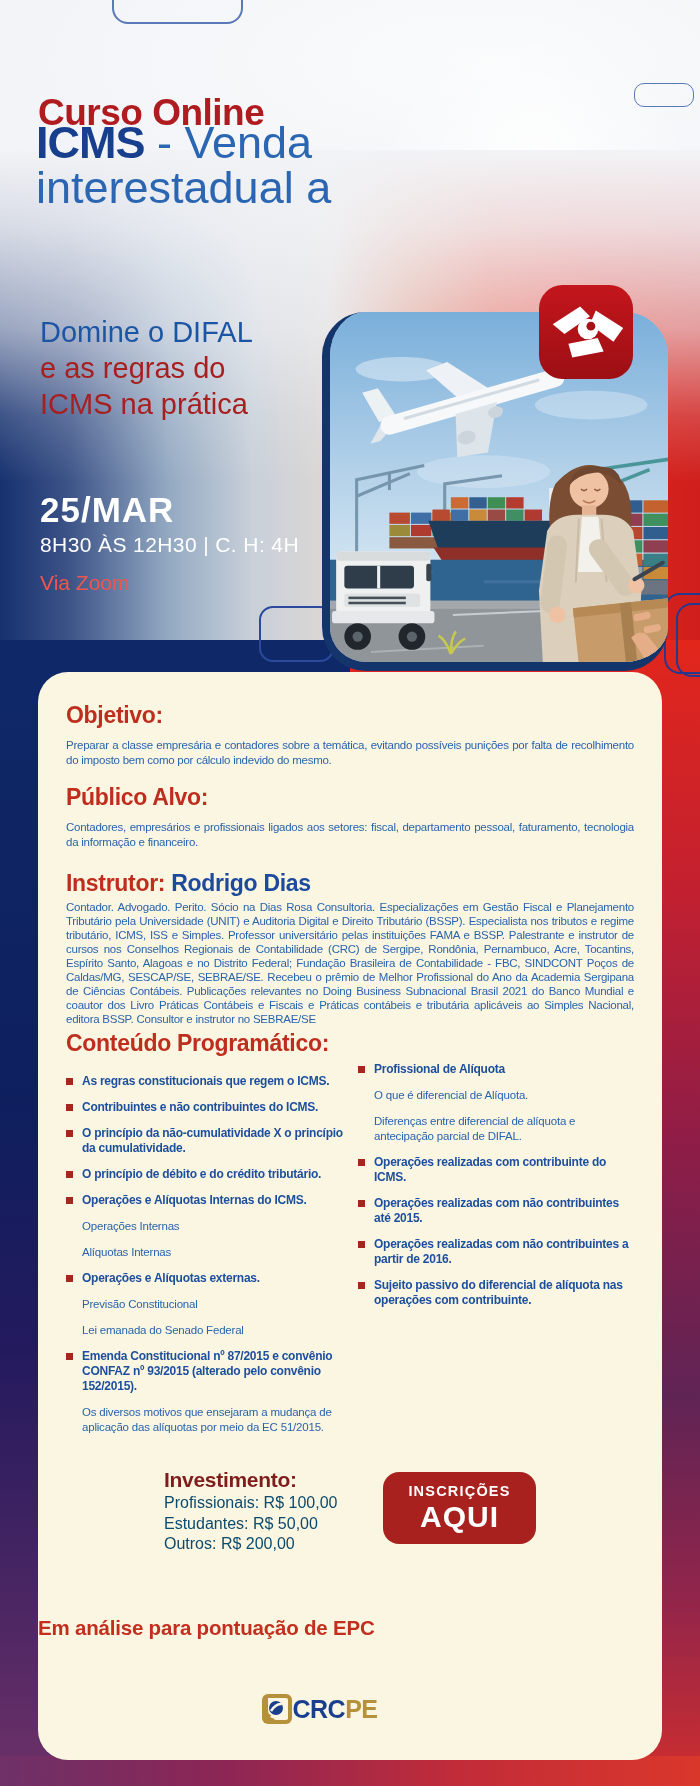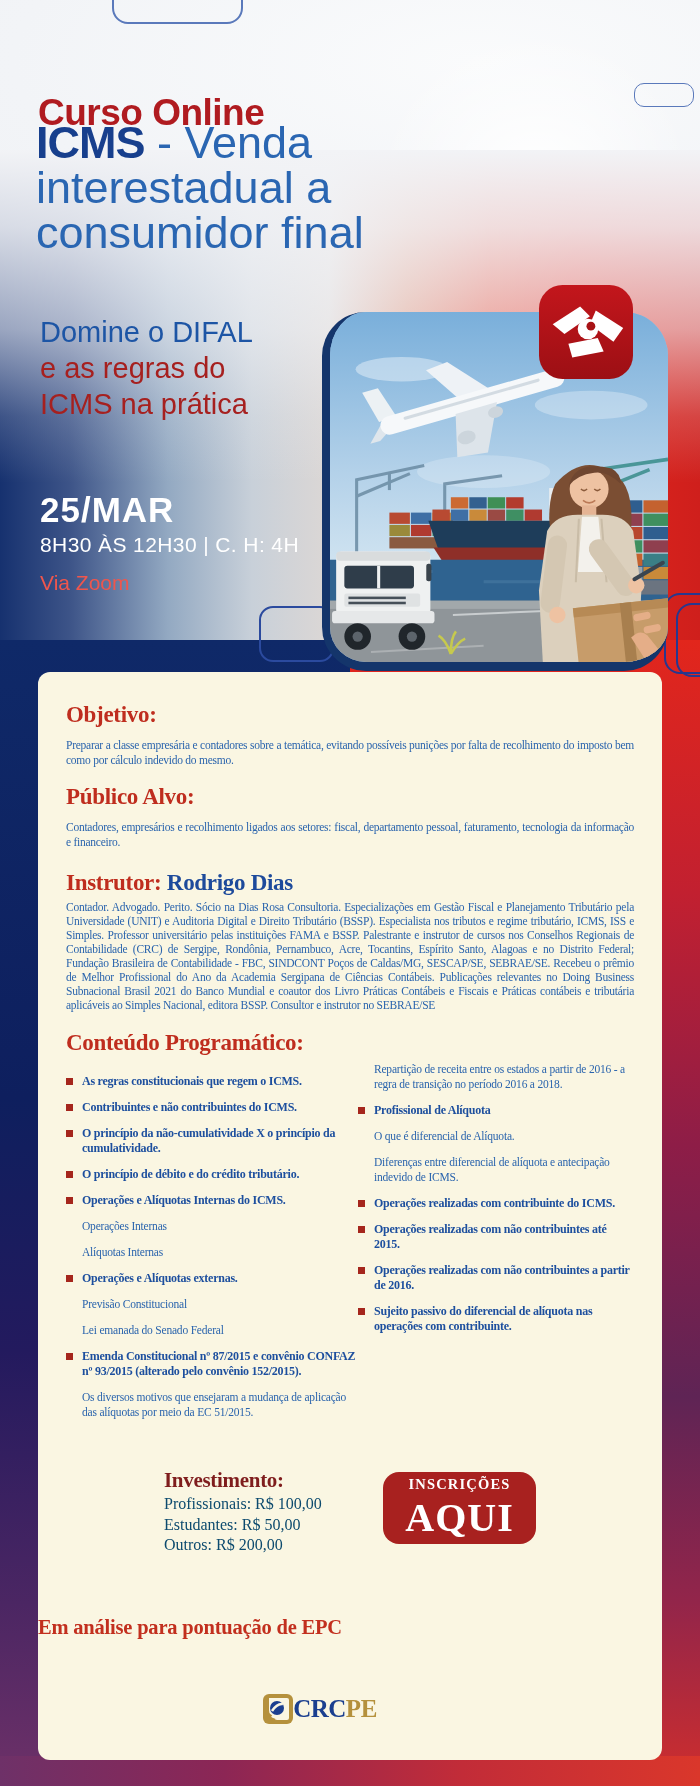--- a/index.html
+++ b/index.html
@@ -49,21 +49,21 @@
   
   .photo{position:absolute;left:322px;top:312px;width:338px;height:350px;
     border-left:8px solid #14356b;border-bottom:9px solid #14356b;
     border-radius:44px;overflow:hidden;background:#9cc0e0;z-index:5;}
   .photo-svg{display:block;width:100%;height:100%;}
   .rf-badge{position:absolute;left:538px;top:285px;width:96px;height:94px;z-index:6;}
   .rf-badge svg{display:block;width:100%;height:100%;}
 
   
   .card{position:absolute;left:38px;top:672px;width:624px;height:1088px;
-    background:#faf6e2;border-radius:12px;z-index:5;font-family:Liberation Serif, serif;}
+    background:#faf6e2;border-radius:30px;z-index:5;}
   .h-red{position:absolute;font-size:23px;font-weight:bold;color:#bf2d1e;letter-spacing:-0.3px;}
   .body-text{position:absolute;width:568px;font-size:11.5px;line-height:15px;
     letter-spacing:-0.25px;color:#2a64ad;text-align:justify;}
   .h-obj{left:28px;top:30px;}
   .t-obj{left:28px;top:66px;}
   .h-pub{left:28px;top:112px;}
   .t-pub{left:28px;top:148px;}
   .h-ins{left:28px;top:198px;}
   .h-ins .name{color:#1d4a9b;}
   .t-bio{left:28px;top:228px;line-height:14px;}
@@ -78,21 +78,21 @@
 
   .invest{position:absolute;left:126px;top:796px;}
   .invest .h{font-size:21px;font-weight:bold;color:#7f1d1d;letter-spacing:-0.3px;}
   .invest .line{font-size:16px;line-height:18.5px;color:#0c4a6e;margin-top:2px;}
   .invest .line:first-of-type{margin-top:8px;}
 
   .cta{position:absolute;left:345px;top:800px;width:153px;height:72px;border-radius:16px;
     background:#a8211f;color:#ffffff;display:flex;flex-direction:column;align-items:center;
     justify-content:center;cursor:pointer;}
   .cta .l1{font-size:14.5px;font-weight:bold;letter-spacing:1.2px;}
-  .cta .l2{font-size:40px;font-weight:bold;letter-spacing:1px;margin-top:1px;}
+  .cta .l2{font-size:30px;font-weight:bold;letter-spacing:1px;margin-top:1px;}
 
   .epc{position:absolute;left:0;top:944px;width:624px;
     font-size:20.5px;font-weight:bold;color:#c22f1e;letter-spacing:-0.2px;}
 
   .crc-logo{position:absolute;left:0;top:1022px;width:564px;display:flex;
     align-items:center;justify-content:center;gap:0;}
   .crc-logo svg{display:block;width:30px;height:30px;}
   .crc-text{font-size:25px;font-weight:bold;letter-spacing:-0.5px;}
   .crc-text .crc{color:#1b3f8f;}
   .crc-text .pe{color:#b5913c;}
@@ -114,21 +114,20 @@
   <div class="deco deco-3"></div>
   <div class="deco deco-4a"></div>
   <div class="deco deco-4b"></div>
 
   <div class="kicker">Curso Online</div>
 
   <div class="title">
     <div class="line"><span class="strong">ICMS</span>
       <span>- Venda</span></div>
     <div class="line">interestadual a</div>
-    <div class="line">consumidor final</div>
   </div>
 
   <div class="tagline">
     <div class="blue">Domine o DIFAL</div>
     <div class="red">e as regras do</div>
     <div class="red">ICMS na prática</div>
   </div>
 
   <div class="when">
     <div class="date">25/MAR</div>
@@ -297,21 +296,21 @@
       <circle cx="53" cy="42" r="4.5" fill="#a81216"></circle>
     </svg>
   </div>
 
   <div class="card">
 
     <div class="h-red h-obj">Objetivo:</div>
     <div class="body-text t-obj">Preparar a classe empresária e contadores sobre a temática, evitando possíveis punições por falta de recolhimento do imposto bem como por cálculo indevido do mesmo.</div>
 
     <div class="h-red h-pub">Público Alvo:</div>
-    <div class="body-text t-pub">Contadores, empresários e recolhimento ligados aos setores: fiscal, departamento pessoal, faturamento, tecnologia da informação e financeiro.</div>
+    <div class="body-text t-pub">Contadores, empresários e profissionais ligados aos setores: fiscal, departamento pessoal, faturamento, tecnologia da informação e financeiro.</div>
 
     <div class="h-red h-ins"><span>Instrutor: </span><span class="name">Rodrigo Dias</span></div>
     <div class="body-text t-bio">Contador. Advogado. Perito. Sócio na Dias Rosa Consultoria. Especializações em Gestão Fiscal e Planejamento Tributário pela Universidade (UNIT) e Auditoria Digital e Direito Tributário (BSSP). Especialista nos tributos e regime tributário, ICMS, ISS e Simples. Professor universitário pelas instituições FAMA e BSSP. Palestrante e instrutor de cursos nos Conselhos Regionais de Contabilidade (CRC) de Sergipe, Rondônia, Pernambuco, Acre, Tocantins, Espírito Santo, Alagoas e no Distrito Federal; Fundação Brasileira de Contabilidade - FBC, SINDCONT Poços de Caldas/MG, SESCAP/SE, SEBRAE/SE. Recebeu o prêmio de Melhor Profissional do Ano da Academia Sergipana de Ciências Contábeis. Publicações relevantes no Doing Business Subnacional Brasil 2021 do Banco Mundial e coautor dos Livro Práticas Contábeis e Fiscais e Práticas contábeis e tributária aplicáveis ao Simples Nacional, editora BSSP. Consultor e instrutor no SEBRAE/SE</div>
 
     <div class="h-red h-cont">Conteúdo Programático:</div>
     <div class="columns">
       <div class="col-left">
           <div class="topic bold"><span class="sq"></span><span>As regras constitucionais que regem o ICMS.</span></div>
           <div class="topic bold"><span class="sq"></span><span>Contribuintes e não contribuintes do ICMS.</span></div>
           <div class="topic bold"><span class="sq"></span><span>O princípio da não-cumulatividade X o princípio da cumulatividade.</span></div>
@@ -319,24 +318,23 @@
           <div class="topic bold"><span class="sq"></span><span>Operações e Alíquotas Internas do ICMS.</span></div>
           <div class="topic plain"><span>Operações Internas</span></div>
           <div class="topic plain"><span>Alíquotas Internas</span></div>
           <div class="topic bold"><span class="sq"></span><span>Operações e Alíquotas externas.</span></div>
           <div class="topic plain"><span>Previsão Constitucional</span></div>
           <div class="topic plain"><span>Lei emanada do Senado Federal</span></div>
           <div class="topic bold"><span class="sq"></span><span>Emenda Constitucional nº 87/2015 e convênio CONFAZ nº 93/2015 (alterado pelo convênio 152/2015).</span></div>
           <div class="topic plain"><span>Os diversos motivos que ensejaram a mudança de aplicação das alíquotas por meio da EC 51/2015.</span></div>
         </div>
       <div class="col-right">
-          <div class="topic plain"><span>Repartição de receita entre os estados a partir de 2016 - a regra de transição no período 2016 a 2018.</span></div>
           <div class="topic bold"><span class="sq"></span><span>Profissional de Alíquota</span></div>
           <div class="topic plain"><span>O que é diferencial de Alíquota.</span></div>
-          <div class="topic plain"><span>Diferenças entre diferencial de alíquota e antecipação indevido de ICMS.</span></div>
+          <div class="topic plain"><span>Diferenças entre diferencial de alíquota e antecipação parcial de DIFAL.</span></div>
           <div class="topic bold"><span class="sq"></span><span>Operações realizadas com contribuinte do ICMS.</span></div>
           <div class="topic bold"><span class="sq"></span><span>Operações realizadas com não contribuintes até 2015.</span></div>
           <div class="topic bold"><span class="sq"></span><span>Operações realizadas com não contribuintes a partir de 2016.</span></div>
           <div class="topic bold"><span class="sq"></span><span>Sujeito passivo do diferencial de alíquota nas operações com contribuinte.</span></div>
         </div>
     </div>
 
     <div class="invest">
       <div class="h">Investimento:</div>
       <div class="line">Profissionais: R$ 100,00</div>

